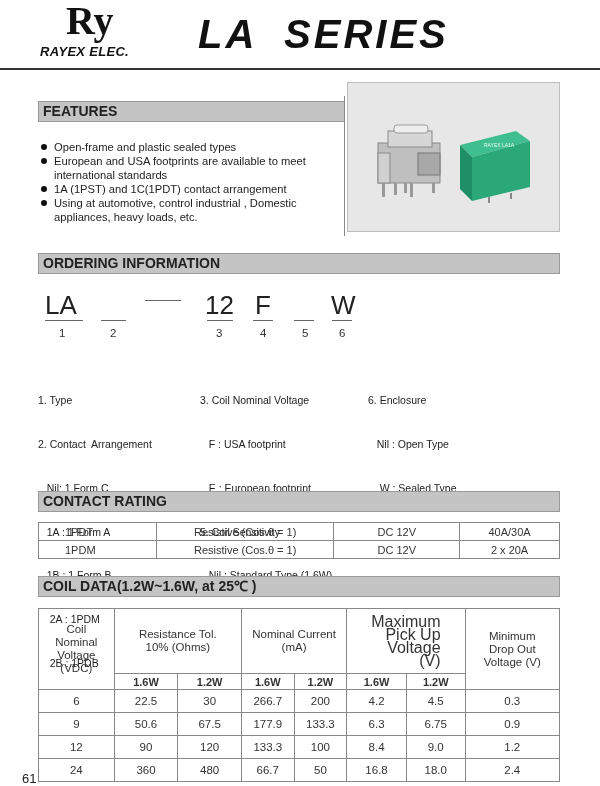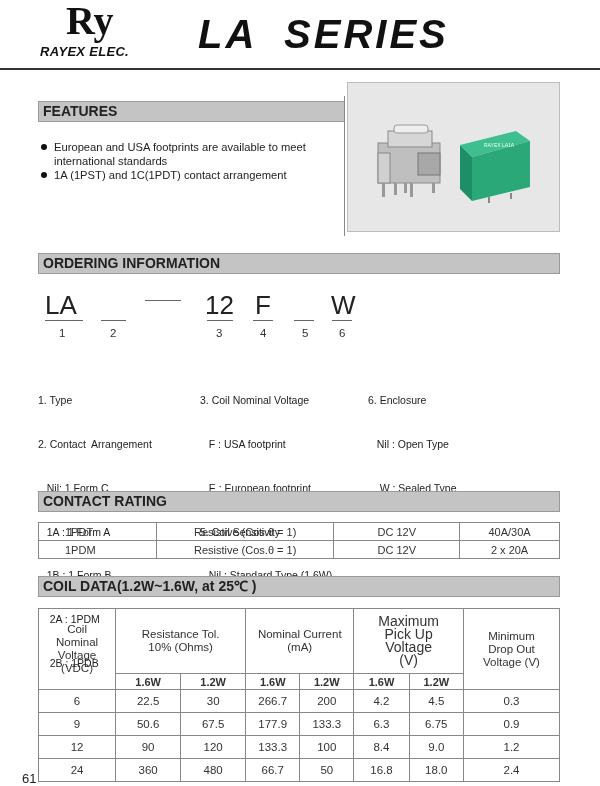--- a/index.html
+++ b/index.html
@@ -55,22 +55,24 @@
     <text x="2" y="34" font-family="'Liberation Serif', serif" font-size="40" font-weight="bold" fill="#111">Ry</text>
   </svg>
 </div>
 <div class="abs logo-text">RAYEX ELEC.</div>
 <div class="abs title" style="white-space:pre;">LA  SERIES</div>
 <div class="abs header-rule"></div>
 
 <div class="abs sec-bar features-bar">FEATURES</div>
 <div class="abs features-vline"></div>
 <ul class="abs features-list">
+  <li>Open-frame and plastic sealed types</li>
   <li>European and USA footprints are available to meet international standards</li>
   <li>1A (1PST) and 1C(1PDT) contact arrangement</li>
+  <li>Using at automotive, control industrial , Domestic appliances, heavy loads, etc.</li>
 </ul>
 
 <div class="abs product-photo" title="LA relay product photo (open-frame and sealed green types)">
   <svg width="211" height="148" viewBox="0 0 211 148">
 
     <g>
       <rect x="30" y="60" width="62" height="40" fill="#bfbfbf" stroke="#8a8a8a"></rect>
       <rect x="40" y="48" width="44" height="16" fill="#d6d6d6" stroke="#8a8a8a"></rect>
       <rect x="46" y="42" width="34" height="8" rx="3" fill="#eee" stroke="#999"></rect>
       <rect x="30" y="70" width="12" height="30" fill="#d0d0d0" stroke="#888"></rect>
@@ -175,21 +177,21 @@
       <col style="width:55px">
       <col style="width:53px">
       <col style="width:52px">
       <col style="width:97px">
   </colgroup>
   <thead>
     <tr class="hdr">
       <th rowspan="2" style="padding:0 6px;">Coil Nominal Voltage (VDC)</th>
       <th colspan="2" style="padding:12px 14px;margin-left:27px;">Resistance Tol.    10% (Ohms)</th>
       <th colspan="2" style="padding:0 10px;">Nominal Current (mA)</th>
-      <th colspan="2" style="padding:0 24px;font-size:14px;">Maximum Pick Up Voltage (V)</th>
+      <th colspan="2" style="padding:0 24px;font-size:16px;text-align:right;">Maximum Pick Up Voltage (V)</th>
       <th rowspan="2" style="padding:16px 12px;">Minimum Drop Out Voltage (V)</th>
     </tr>
     <tr class="sub">
       <th>1.6W</th>
       <th>1.2W</th>
       <th>1.6W</th>
       <th>1.2W</th>
       <th>1.6W</th>
       <th>1.2W</th>
     </tr>

